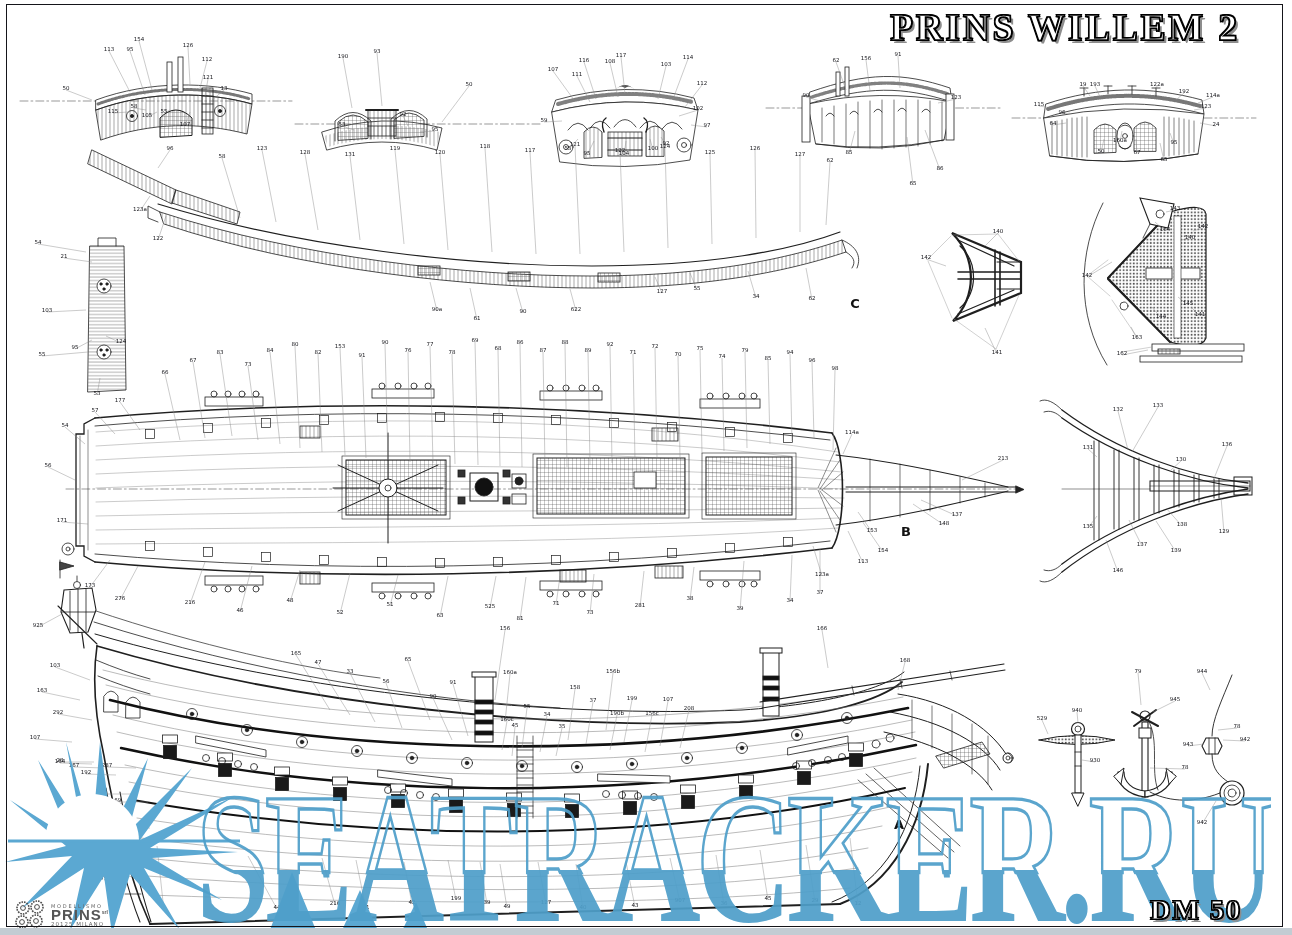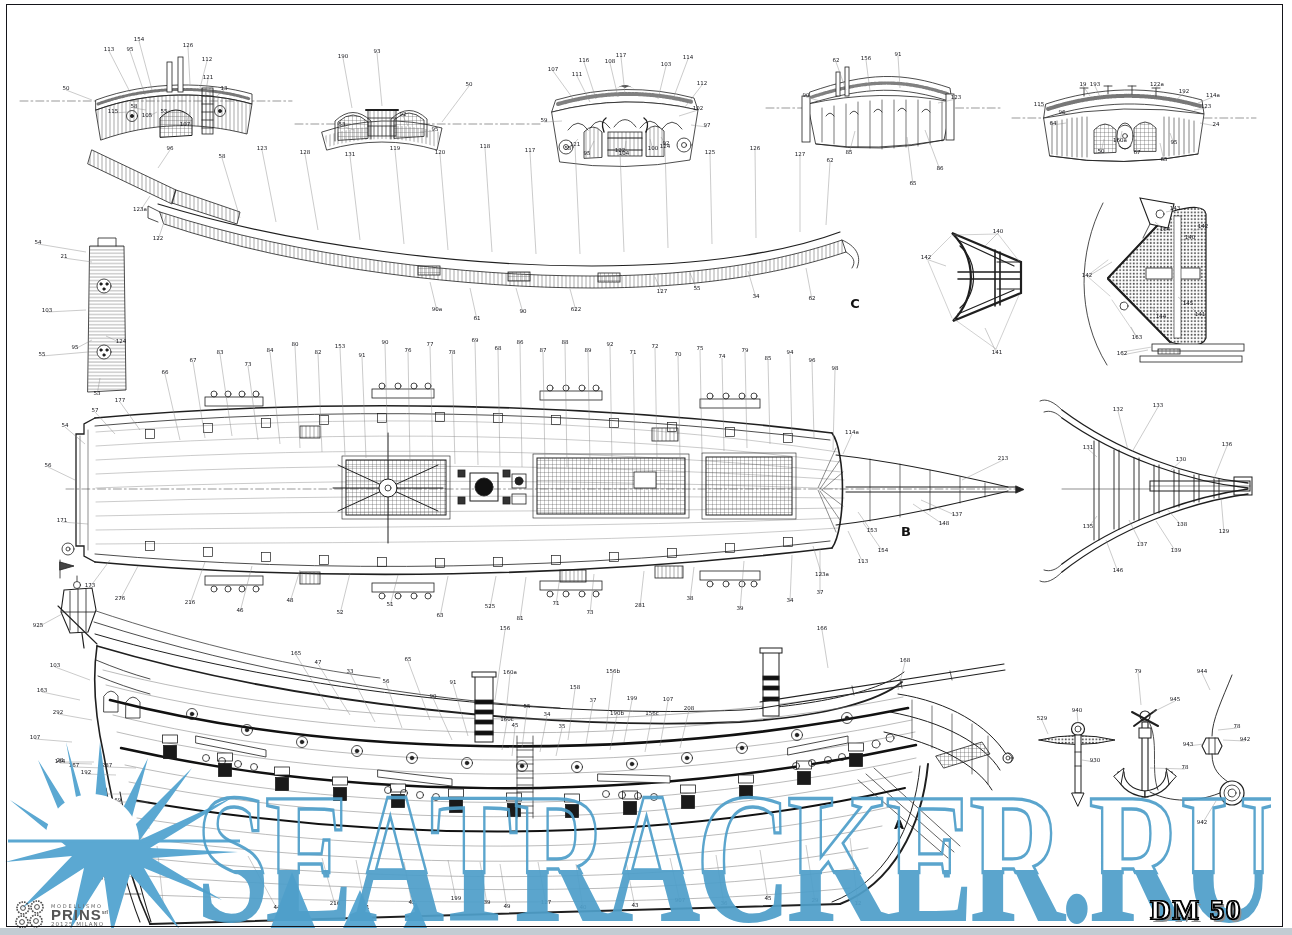--- a/index.html
+++ b/index.html
@@ -976,20 +976,21 @@
       </g>
       <path d="M45,841 A47,47 0 0 1 139,841 Z" fill="#fff"></path>
       <line x1="8" y1="841" x2="240" y2="841" stroke="#5ba8d2" stroke-width="3"></line>
     </svg>
     <div class="wm-text">
       <span class="wm-top">SEATRACKER.RU</span>
       <span class="wm-bot">SEATRACKER.RU</span>
     </div>
   </div>
 
+  <div class="sheet-title">PRINS WILLEM 2</div>
   <div class="sheet-number">DM 50</div>
 
   <div id="logo">
     <svg width="36" height="36" viewBox="0 0 36 36" xmlns="http://www.w3.org/2000/svg">
       <g fill="none" stroke="#4a4a4a" stroke-width="1.6" stroke-dasharray="1.6 1">
         <circle cx="11" cy="11" r="6"></circle>
           <circle cx="25" cy="10" r="6"></circle>
         <circle cx="10" cy="25" r="6"></circle>
           <circle cx="24" cy="24" r="6"></circle>
       </g>

